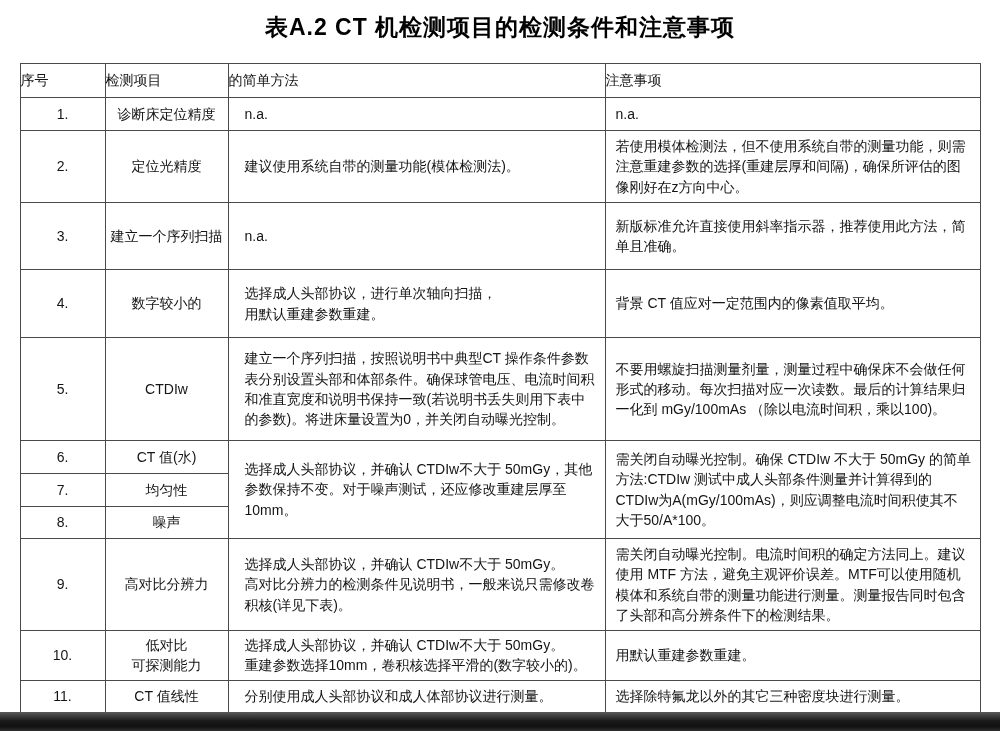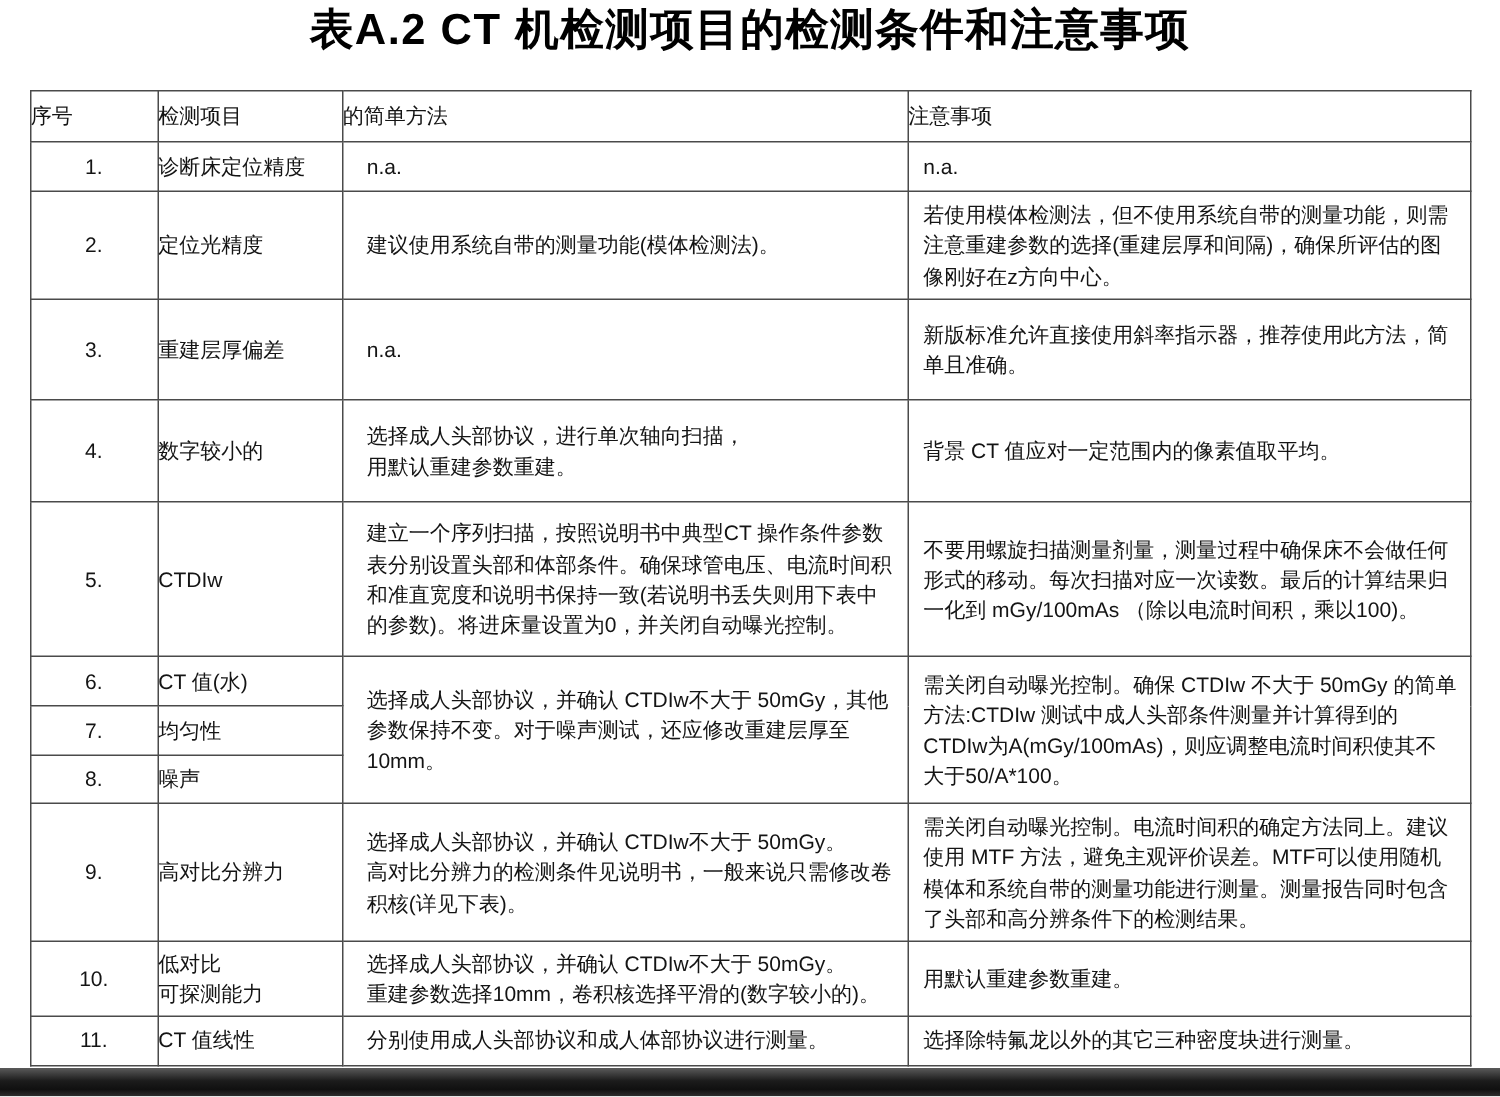--- a/index.html
+++ b/index.html
@@ -10,43 +10,43 @@
   }
   .page {
     position: relative;
     width: 1000px;
     height: 731px;
     background: #ffffff;
     overflow: hidden;
   }
   .doc-title {
     text-align: center;
-    font-size: 29px;
+    font-size: 23px;
     font-weight: bold;
     letter-spacing: 1px;
-    padding-top: 0;
+    padding-top: 12px;
     color: #000000;
   }
   table.spec-table {
     border-collapse: collapse;
     table-layout: fixed;
     width: 960px;
     margin: 20px auto 0 auto;
   }
   table.spec-table td, table.spec-table th {
     border: 1.5px solid #4a4a4a;
     font-size: 14px;
     font-weight: normal;
     vertical-align: middle;
     line-height: 1.45;
     color: #141414;
   }
   th.hdr { text-align: left; font-size: 14.5px; }
   td.c-no { text-align: center; font-size: 15px; }
-  td.c-item { white-space: pre-line; }
+  td.c-item { text-align: center; white-space: pre-line; }
   td.c-cond { text-align: left; padding: 4px 8px 4px 16px; white-space: pre-line; }
   td.c-note { text-align: left; padding: 4px 8px 4px 10px; white-space: pre-line; }
 
   tr.r-hdr  { height: 34px; }
   tr.r-1    { height: 33px; }
   tr.r-2    { height: 72px; }
   tr.r-3    { height: 67px; }
   tr.r-4    { height: 68px; }
   tr.r-5    { height: 103px; }
   tr.r-6    { height: 33px; }
@@ -95,21 +95,21 @@
         <td class="c-note">n.a.</td>
       </tr>
       <tr class="r-2">
         <td class="c-no">2.</td>
         <td class="c-item">定位光精度</td>
         <td class="c-cond">建议使用系统自带的测量功能(模体检测法)。</td>
         <td class="c-note">若使用模体检测法，但不使用系统自带的测量功能，则需注意重建参数的选择(重建层厚和间隔)，确保所评估的图像刚好在z方向中心。</td>
       </tr>
       <tr class="r-3">
         <td class="c-no">3.</td>
-        <td class="c-item">重建层厚偏差</td>
+        <td class="c-item">建立一个序列扫描</td>
         <td class="c-cond">n.a.</td>
         <td class="c-note">新版标准允许直接使用斜率指示器，推荐使用此方法，简单且准确。</td>
       </tr>
       <tr class="r-4">
         <td class="c-no">4.</td>
         <td class="c-item">数字较小的</td>
         <td class="c-cond">选择成人头部协议，进行单次轴向扫描，
 用默认重建参数重建。</td>
         <td class="c-note">背景 CT 值应对一定范围内的像素值取平均。</td>
       </tr>

